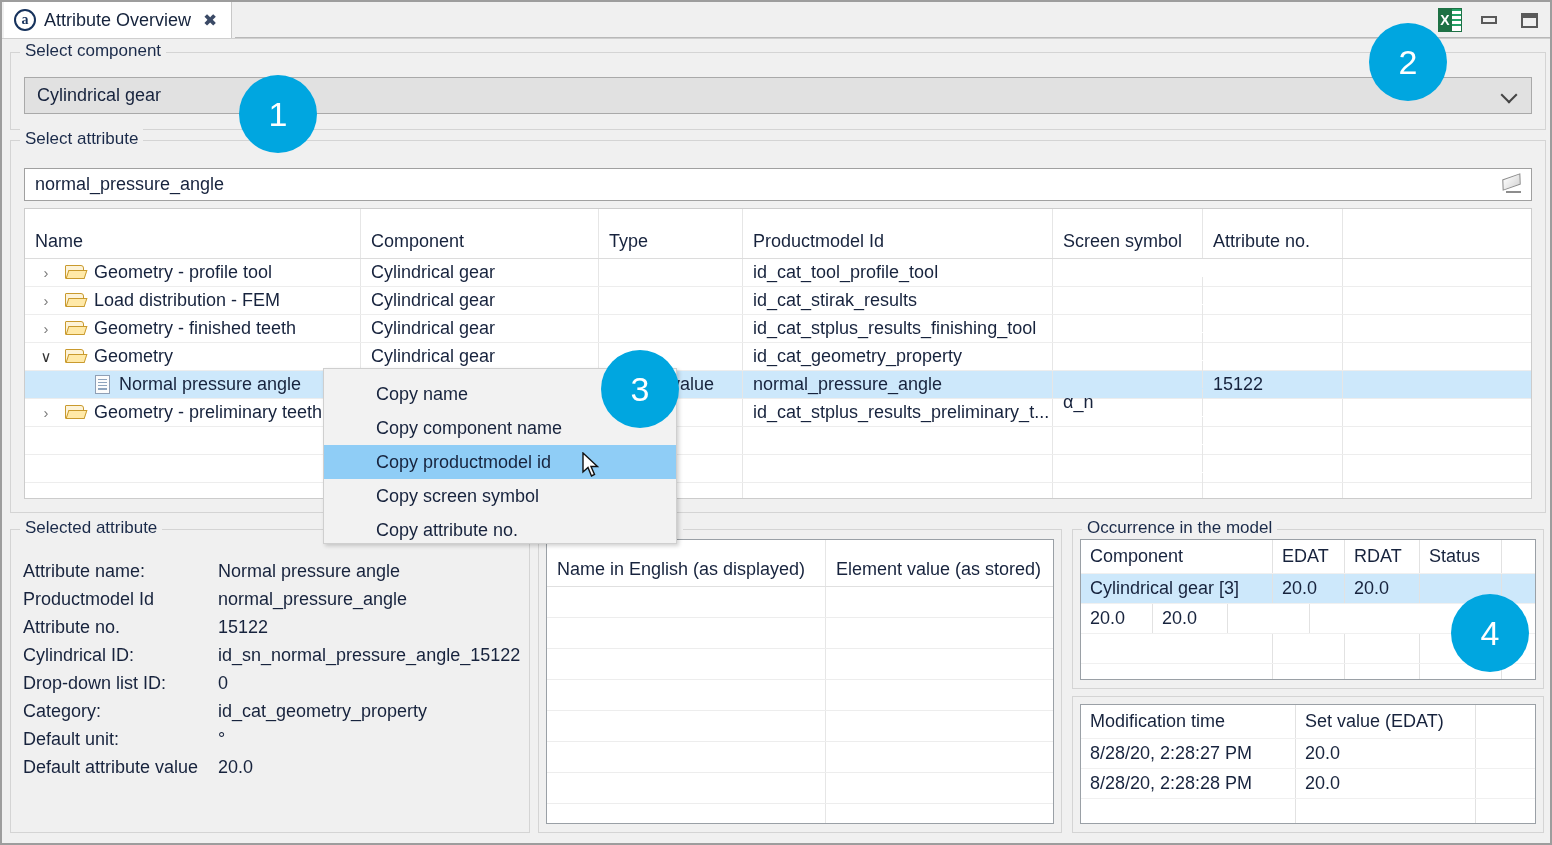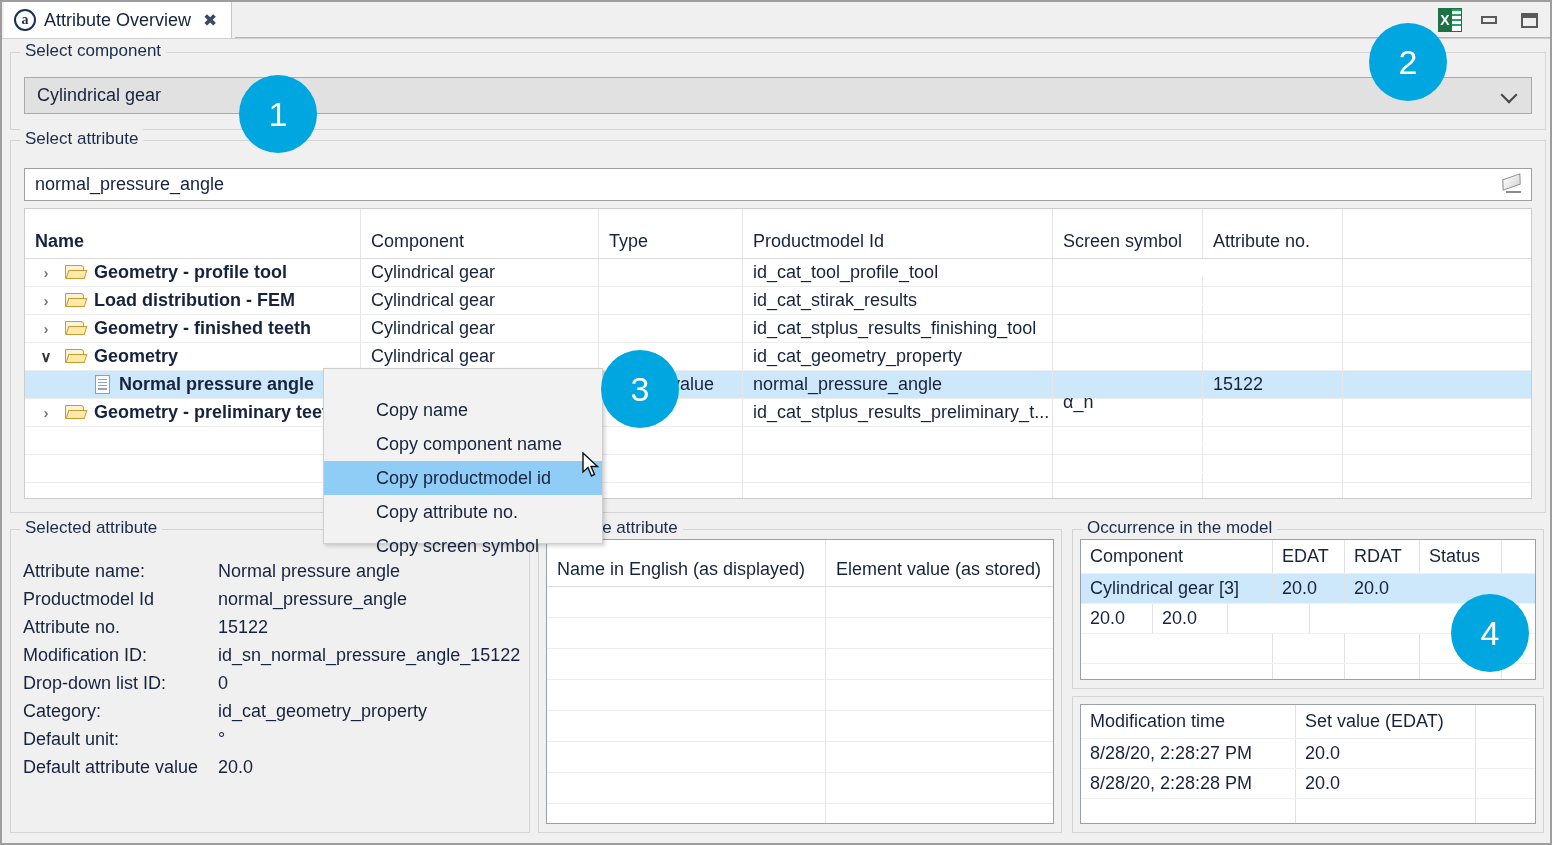--- a/index.html
+++ b/index.html
@@ -148,21 +148,21 @@
   .tc{
     box-sizing:border-box;
     border-right:1px solid #e6e6e6;
     height:100%;
     display:flex;align-items:center;
     padding-left:10px;
     font-size:18px;color:#17233d;
     white-space:nowrap;overflow:hidden;
   }
   .trow.head .tc{align-items:flex-end;}
-  .c-name{width:336px;font-weight:bold;}
+  .c-name{width:336px;}
   .c-comp{width:238px;}
   .c-type{width:144px;}
   .c-pmid{width:310px;}
   .c-sym{width:150px;margin-top:36px;}
   .c-no{width:140px;}
   .c-last{flex:1;border-right:none;}
 
   .arrow{
     width:22px;flex:none;display:flex;align-items:center;justify-content:center;
     color:#7a7a7a;font-size:15px;cursor:pointer;
@@ -242,26 +242,26 @@
   .oc-edat{width:72px;}
   .oc-rdat{width:75px;}
   .oc-stat{width:82px;}
   .oc-end{flex:1;border-right:none;}
   .hc1{width:215px;}
   .hc2{width:180px;}
   .hc3{flex:1;border-right:none;}
 
   
   .ctxmenu{
-    position:absolute;left:321px;top:366px;width:280px;height:176px;
+    position:absolute;left:321px;top:366px;width:354px;height:176px;
     background:#f2f2f2;
     border:1px solid #cfcfcf;
     box-shadow:2px 2px 4px rgba(0,0,0,.18);
     box-sizing:border-box;
-    padding:24px 0;
+    padding:8px 0;
     z-index:40;
   }
   .mi{
     height:34px;display:flex;align-items:center;
     padding-left:52px;font-size:18px;color:#17233d;
     white-space:nowrap;cursor:pointer;
   }
   .mi.active{background:#8fcdf6;}
   .cursor{
     position:absolute;left:580px;top:450px;width:18px;height:26px;z-index:50;
@@ -476,21 +476,21 @@
         </div>
         <div class="sa-row" style="top: 44px;">
           <span class="sa-label">Productmodel Id</span>
           <span>normal_pressure_angle</span>
         </div>
         <div class="sa-row" style="top: 72px;">
           <span class="sa-label">Attribute no.</span>
           <span>15122</span>
         </div>
         <div class="sa-row" style="top: 100px;">
-          <span class="sa-label">Modification ID:</span>
+          <span class="sa-label">Cylindrical ID:</span>
           <span>id_sn_normal_pressure_angle_15122</span>
         </div>
         <div class="sa-row" style="top: 128px;">
           <span class="sa-label">Drop-down list ID:</span>
           <span>0</span>
         </div>
         <div class="sa-row" style="top: 156px;">
           <span class="sa-label">Category:</span>
           <span>id_cat_geometry_property</span>
         </div>
@@ -616,22 +616,22 @@
           </div>
         </div>
     </div>
   </div>
 
   <div class="ctxmenu">
     <div id="ctx-body">
         <div class="mi">Copy name</div>
         <div class="mi">Copy component name</div>
         <div class="mi active">Copy productmodel id</div>
+        <div class="mi">Copy screen symbol</div>
         <div class="mi">Copy attribute no.</div>
-        <div class="mi">Copy screen symbol</div>
       </div>
   </div>
   <svg class="cursor" viewBox="0 0 18 26">
     <polygon points="1,1 1,20 6,15.5 9.5,24 12.5,22.5 9,14.5 15.5,14.5" fill="#ffffff" stroke="#111" stroke-width="1.4"></polygon>
   </svg>
 
   <div class="badge b1">1</div>
   <div class="badge b2">2</div>
   <div class="badge b3">3</div>
   <div class="badge b4">4</div>

